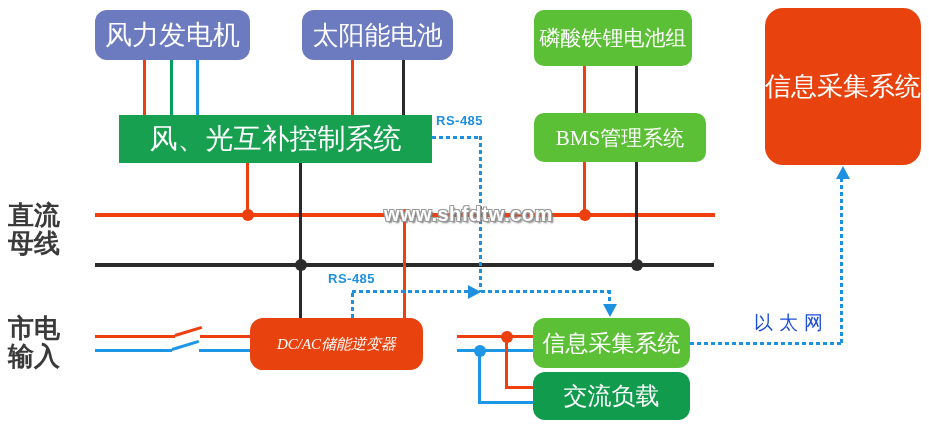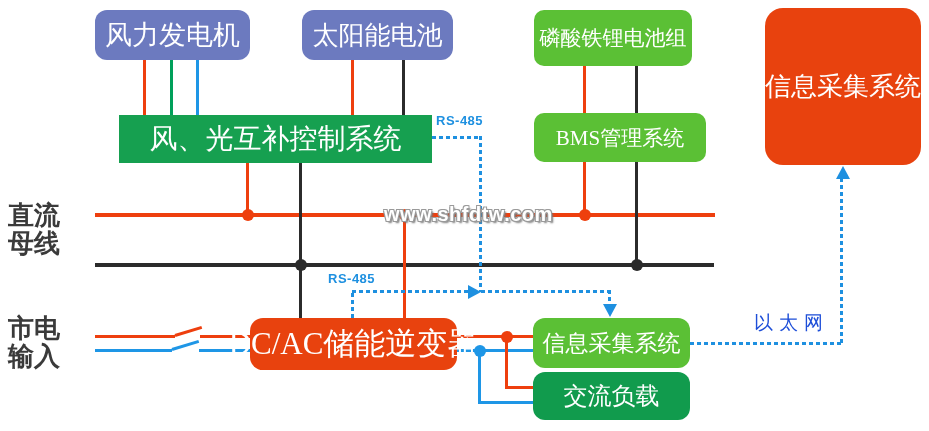--- a/index.html
+++ b/index.html
@@ -55,21 +55,21 @@
     text-shadow:-1px -1px 0 #9a9a9a,1px -1px 0 #9a9a9a,-1px 1px 0 #9a9a9a,1px 1px 0 #9a9a9a,2px 2px 2px #777;
     font-family:"Liberation Sans",sans-serif;
   }
   
   .n-wind{left:95px;top:10px;width:155px;height:50px;background:var(--purple);border-radius:12px;font-size:27px;}
   .n-solar{left:302px;top:10px;width:151px;height:50px;background:var(--purple);border-radius:12px;font-size:26px;}
   .n-batt{left:534px;top:10px;width:158px;height:56px;background:var(--bgreen);border-radius:10px;font-size:21px;}
   .n-screen{left:765px;top:8px;width:156px;height:157px;background:var(--orange);border-radius:18px;font-size:26px;}
   .n-ctrl{left:119px;top:115px;width:313px;height:48px;background:var(--dgreen);border-radius:0;font-size:28px;}
   .n-bms{left:534px;top:113px;width:172px;height:49px;background:var(--bgreen);border-radius:10px;font-size:21px;}
-  .n-inv{left:250px;top:318px;width:207px;height:52px;background:var(--orange);border-radius:13px;font-size:31px;}
+  .n-inv{left:250px;top:318px;width:173px;height:52px;background:var(--orange);border-radius:13px;font-size:15px;font-style:italic;}
   .n-info{left:533px;top:318px;width:157px;height:50px;background:var(--bgreen);border-radius:12px;font-size:23px;}
   .n-load{left:533px;top:372px;width:157px;height:48px;background:var(--dgreen2);border-radius:12px;font-size:24px;}
 </style>
 </head>
 <body>
 
 <div class="canvas">
 
   <div class="hline thick c-red" style="left:95px;top:213px;width:620px;"></div>
   <div class="hline thick c-blk" style="left:95px;top:263px;width:619px;"></div>

